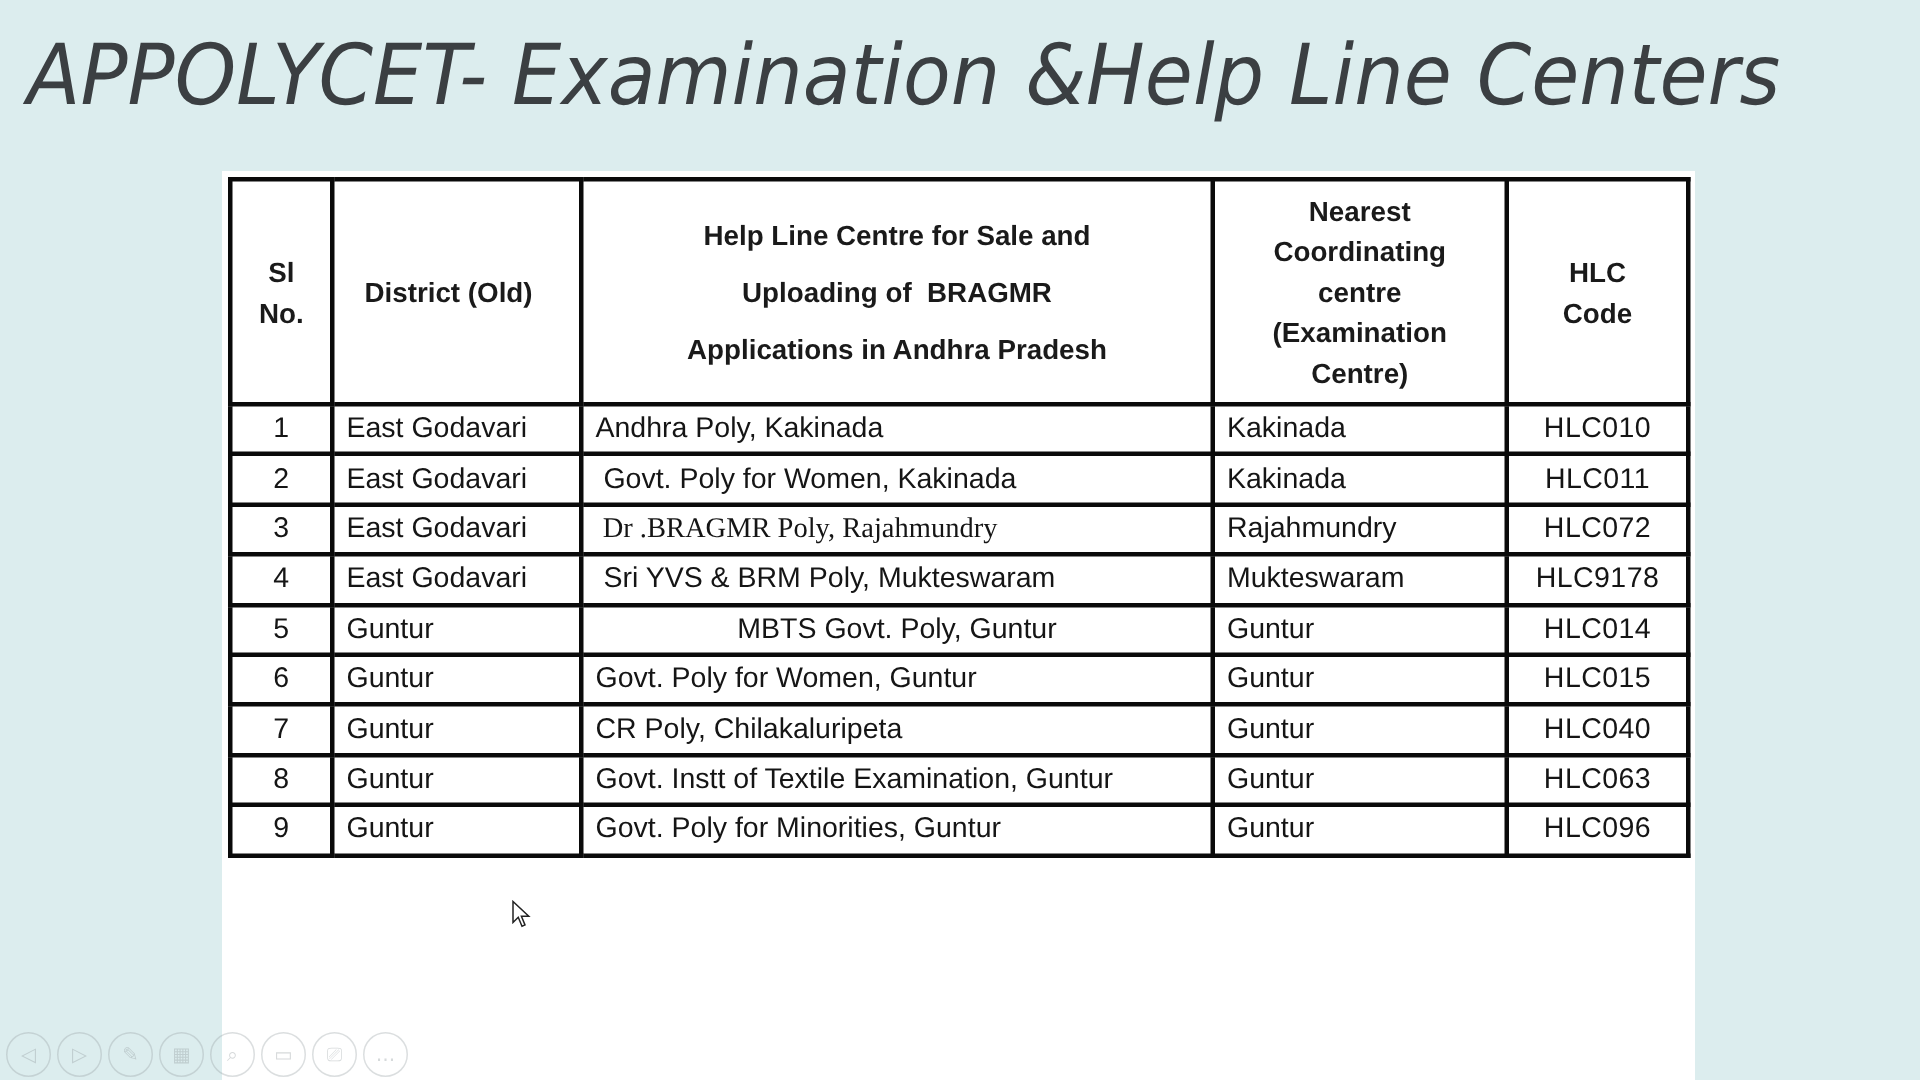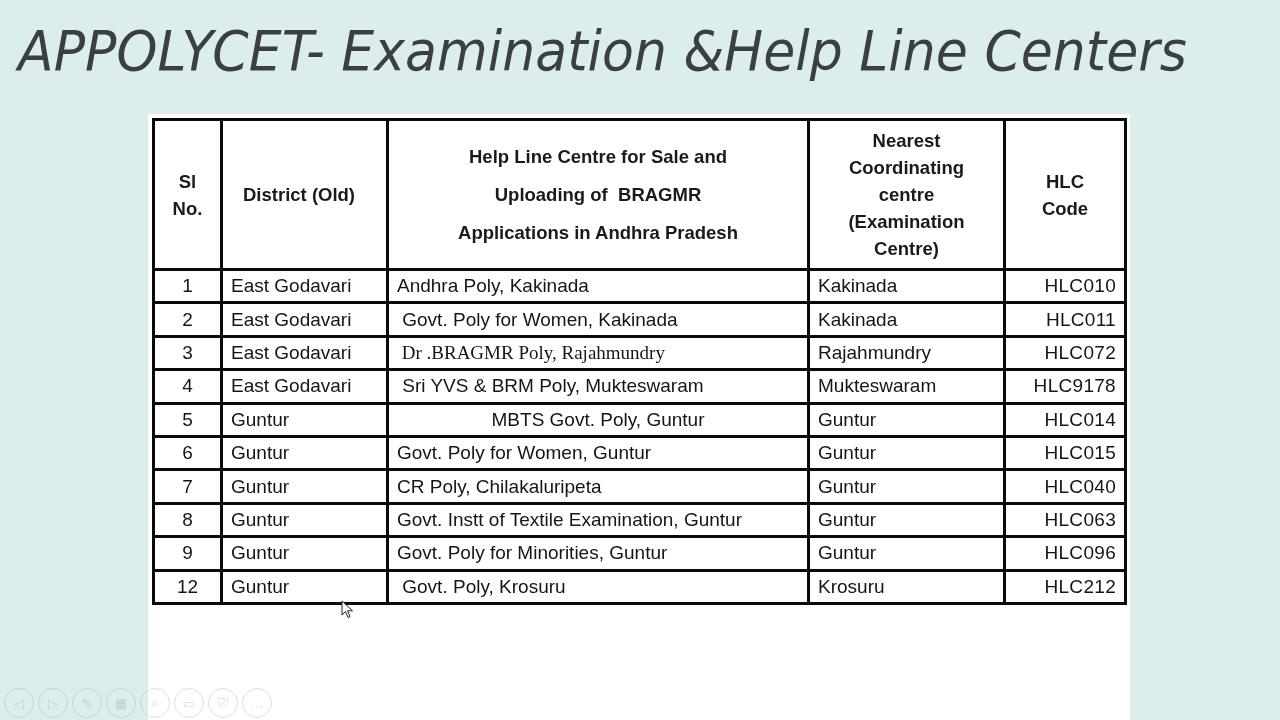--- a/index.html
+++ b/index.html
@@ -55,21 +55,21 @@
     }
     th.left-pad { text-align: left; padding-left: 20px; }
     th.hlc-help { line-height: 38px; }
     td {
       height: 33.4px;
       padding: 0 8px;
       line-height: 28px;
       color: #151515;
     }
     td.c-num, td.c-code { text-align: center; }
-    td.c-code { letter-spacing: 0.3px; text-align: right; }
+    td.c-code { letter-spacing: 0.3px; }
     .col1 { width: 68px; }
     .col2 { width: 166px; }
     .col3 { width: 421px; }
     .col4 { width: 196px; }
     .col5 { width: 121px; }
     .cursor {
       position: absolute;
       left: 341px; top: 600px;
       width: 0; height: 0;
     }
@@ -184,27 +184,20 @@
           <td class="c-near">Guntur</td>
           <td class="c-code">HLC063</td>
         </tr>
         <tr>
           <td class="c-num">9</td>
           <td class="c-dist">Guntur</td>
           <td class="c-centre" style="white-space: pre; margin-top: 32px;">Govt. Poly for Minorities, Guntur</td>
           <td class="c-near">Guntur</td>
           <td class="c-code">HLC096</td>
         </tr>
-        <tr>
-          <td class="c-num">12</td>
-          <td class="c-dist">Guntur</td>
-          <td class="c-centre" style="white-space: pre;"> Govt. Poly, Krosuru</td>
-          <td class="c-near">Krosuru</td>
-          <td class="c-code">HLC212</td>
-        </tr>
       </tbody>
   </table>
 </div>
 
 <div class="controls">
   <div class="ctrl">◁</div>
   <div class="ctrl">▷</div>
   <div class="ctrl">✎</div>
   <div class="ctrl">▦</div>
   <div class="ctrl">⌕</div>

